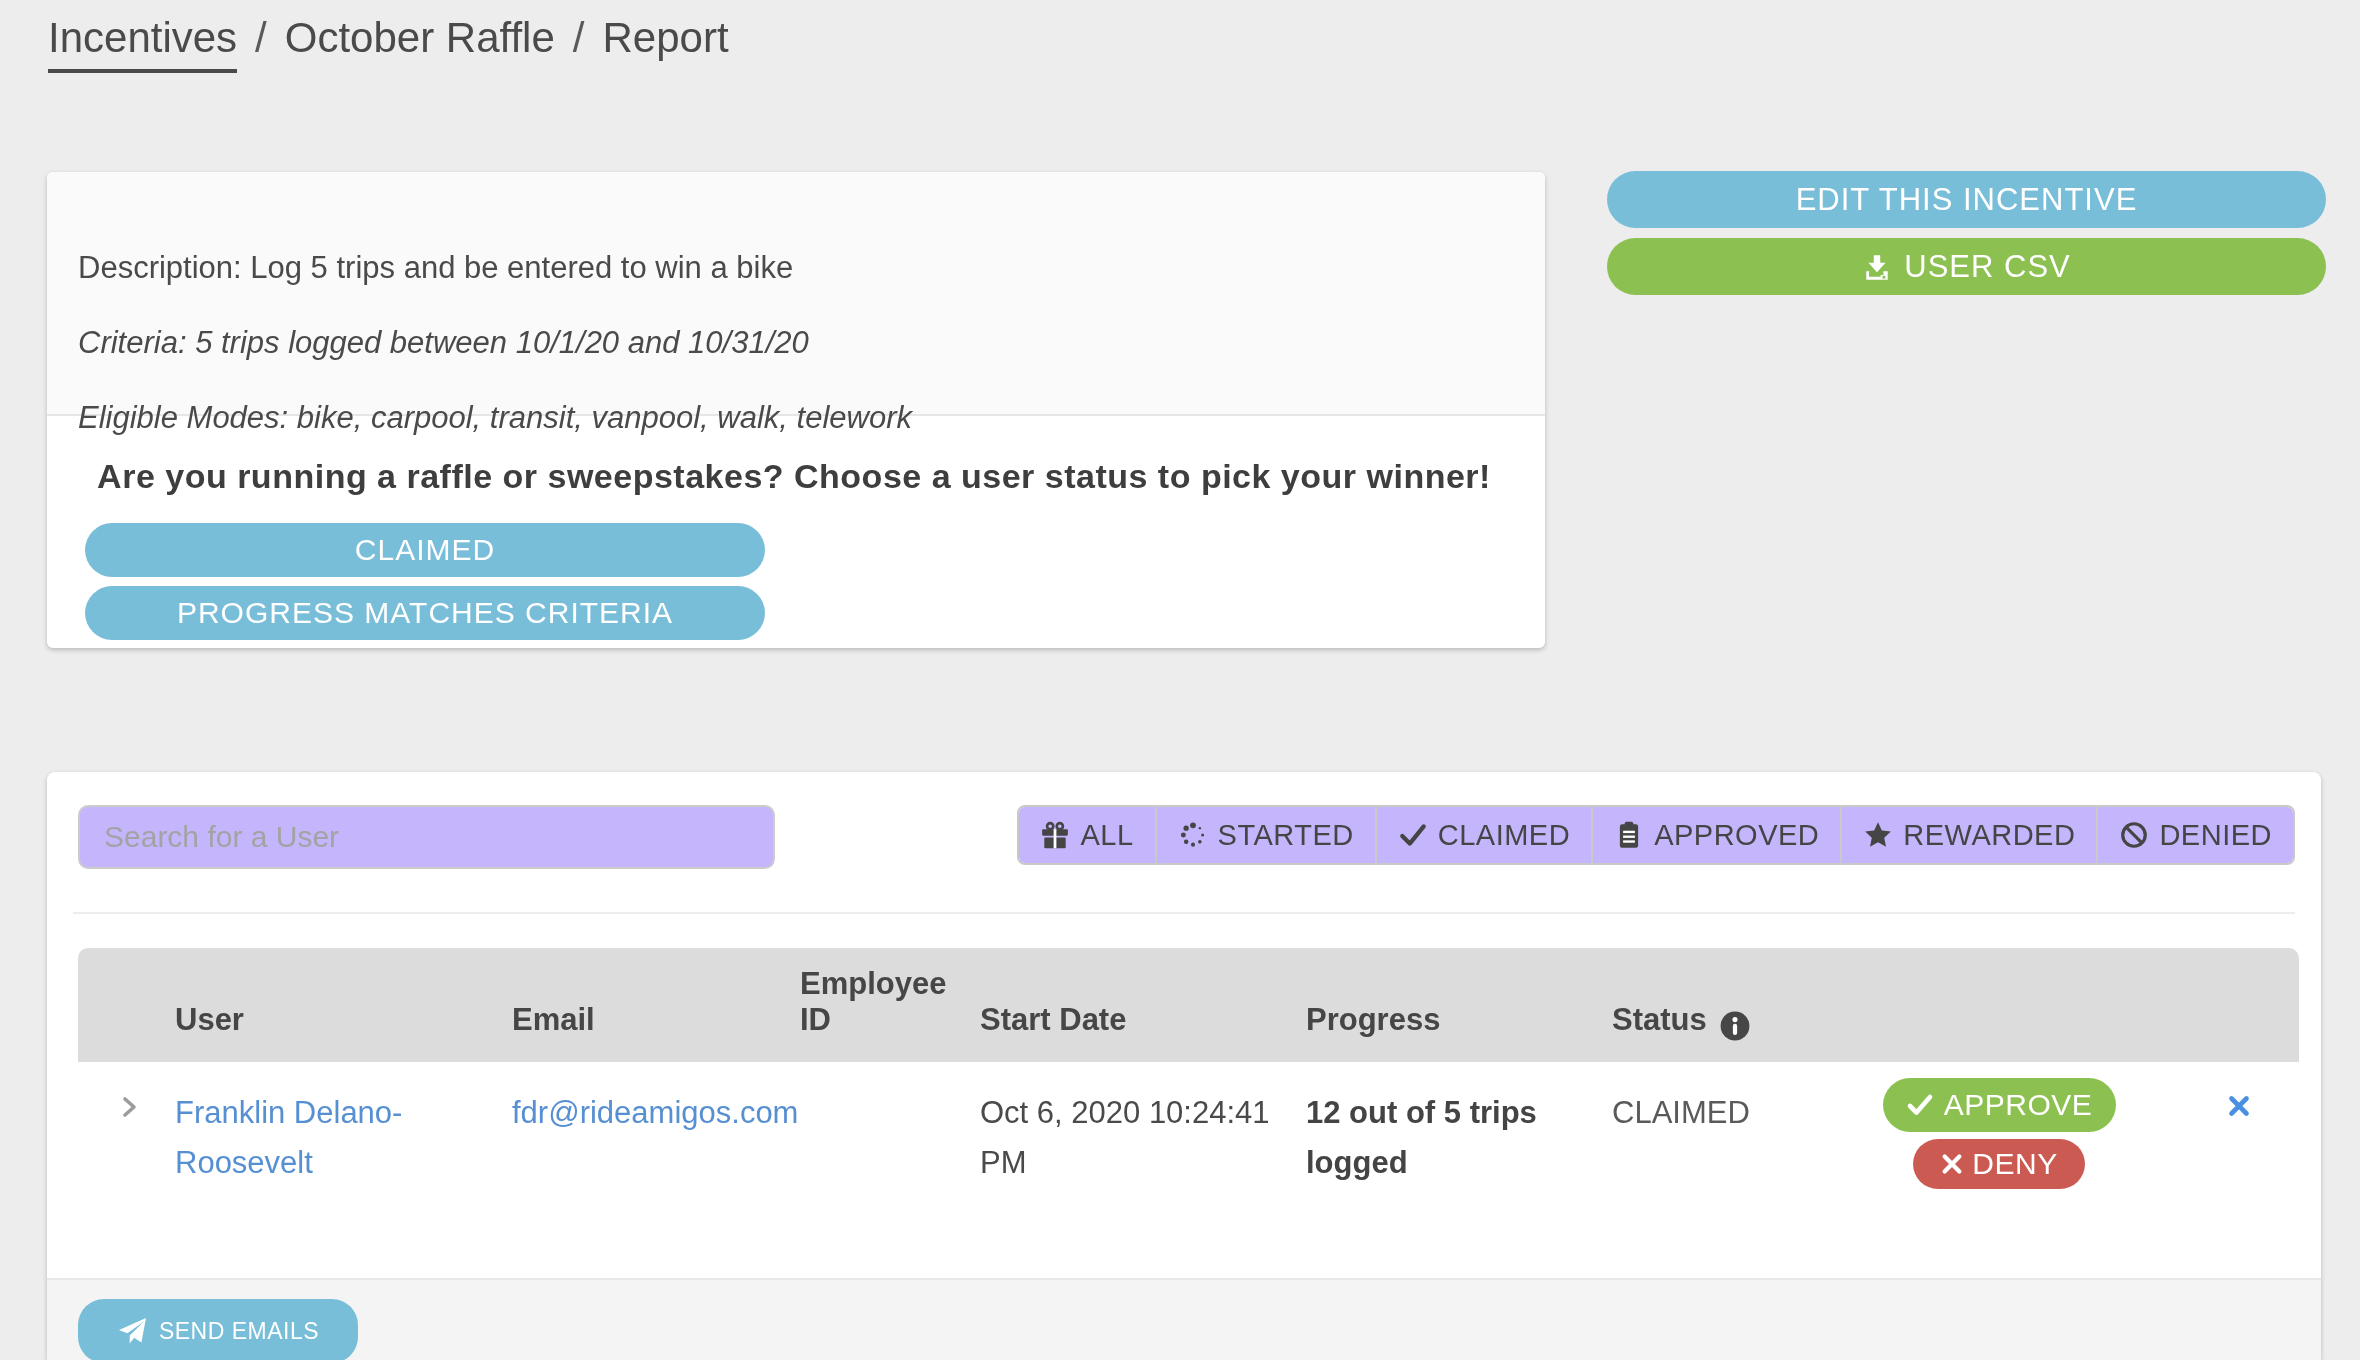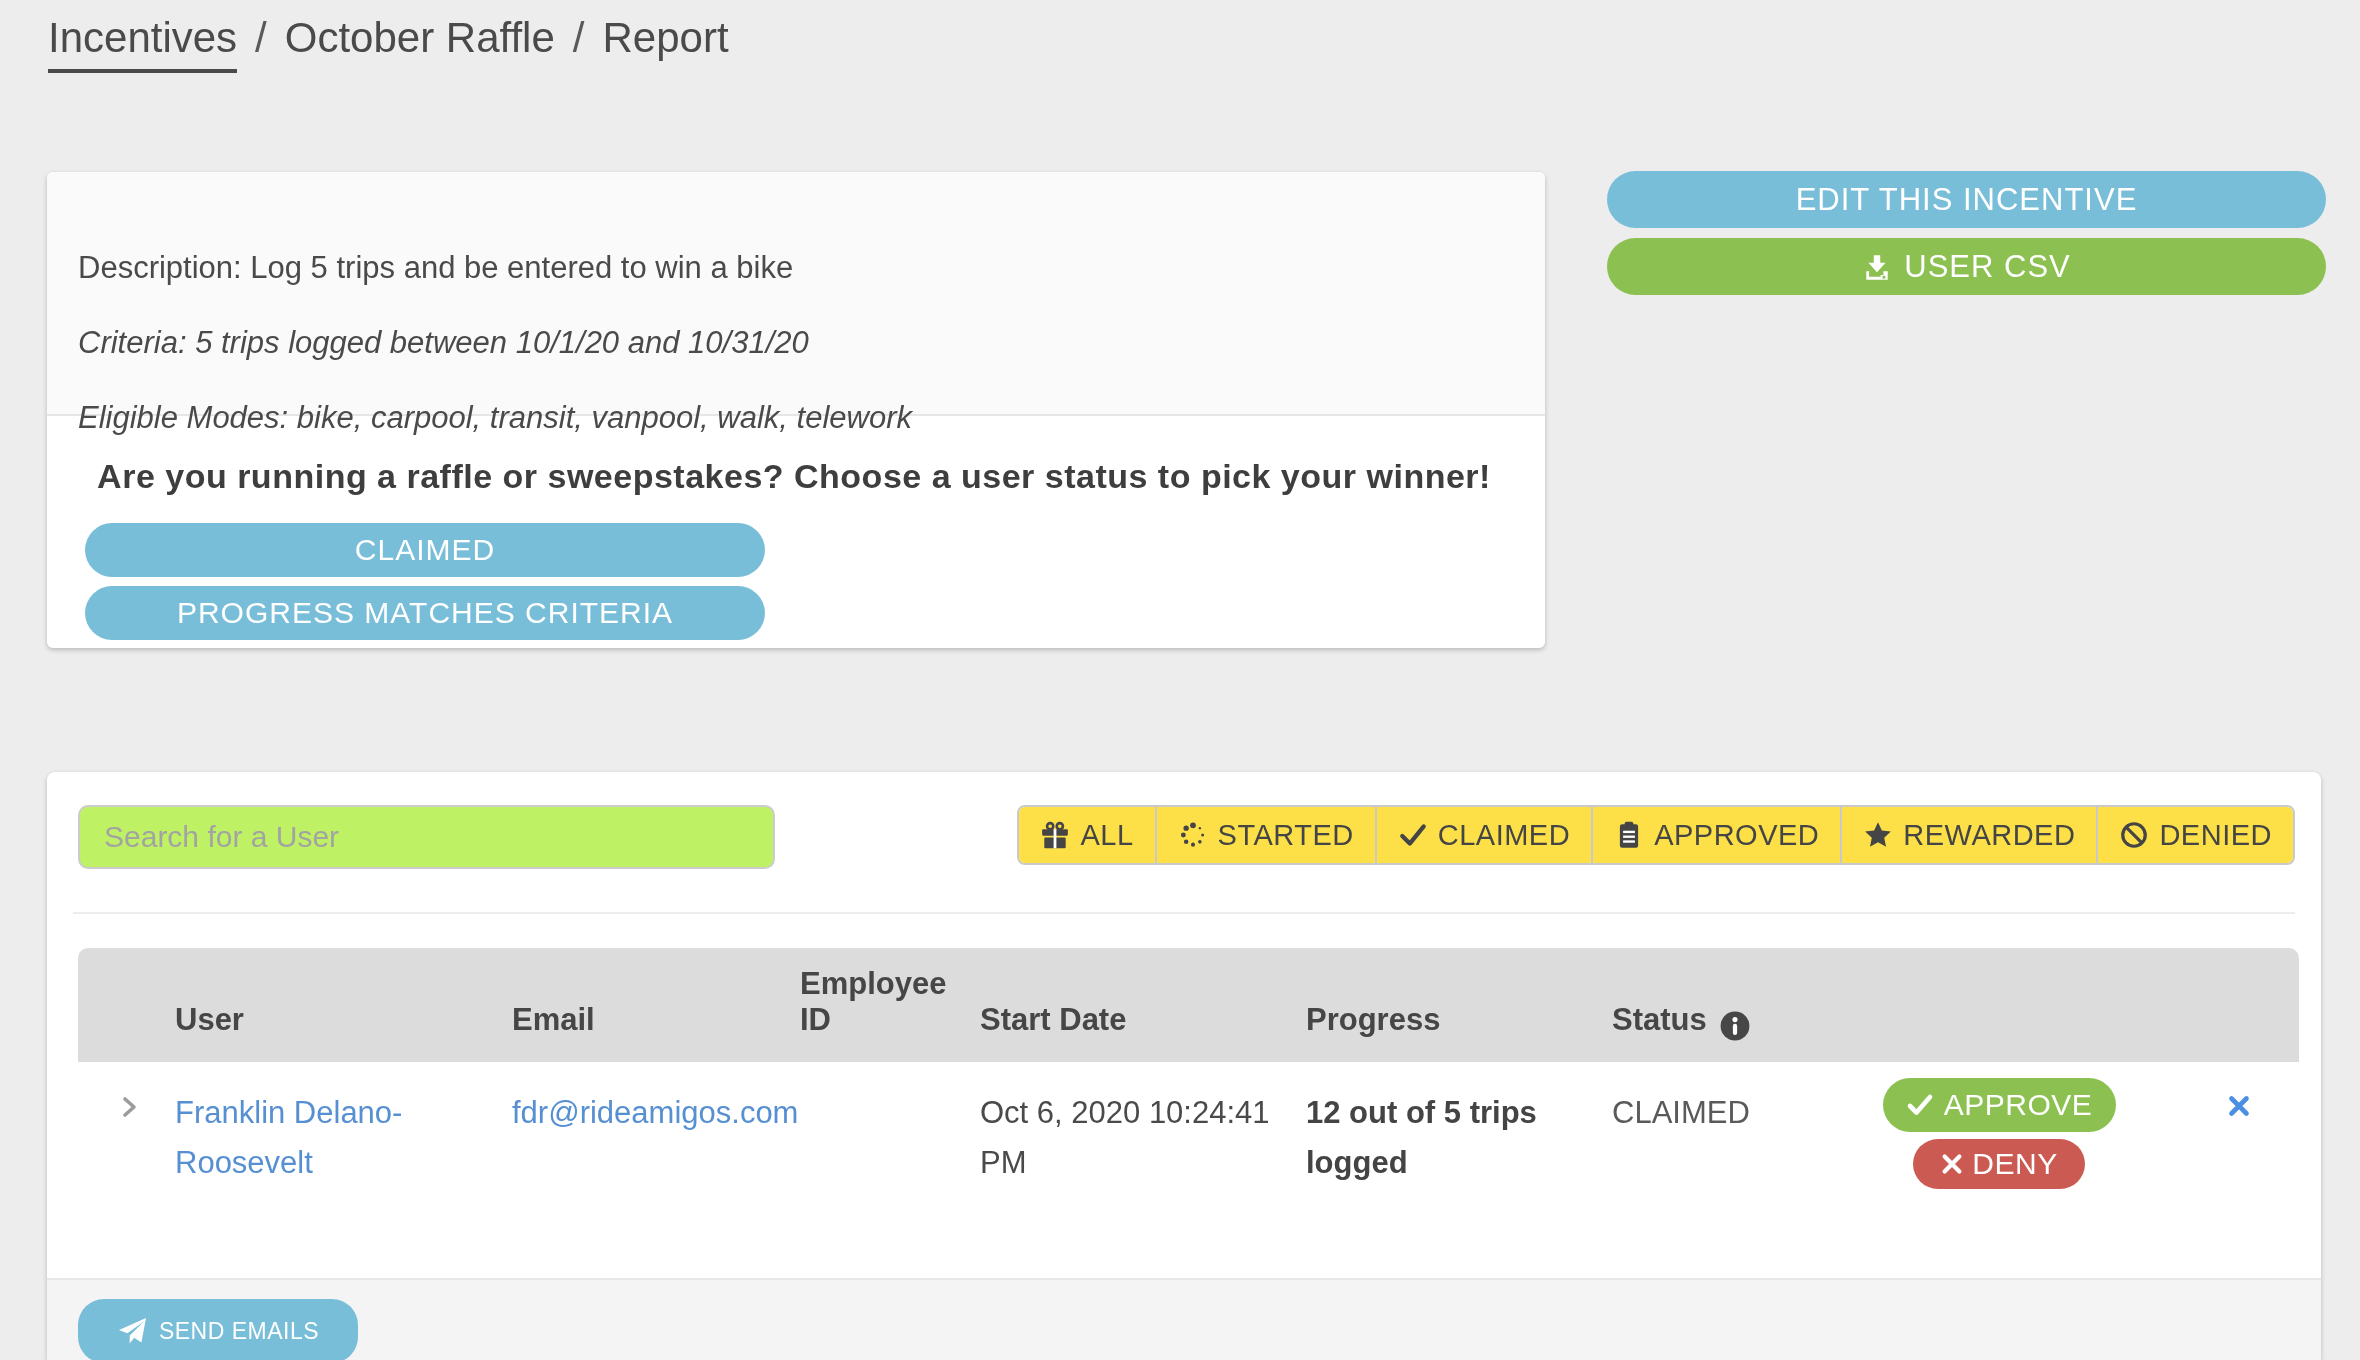--- a/index.html
+++ b/index.html
@@ -66,34 +66,34 @@
   .card2 {
     position:absolute; left:47px; top:772px; width:2274px; height:588px;
     background:#ffffff; border-radius:8px 8px 0 0;
     box-shadow:0 2px 5px rgba(0,0,0,0.22);
     overflow:hidden;
   }
   .search-input {
     position:absolute; left:31px; top:33px; width:697px; height:64px;
     border:2px solid #cccccc; border-radius:10px;
     font-size:30px; padding:0 24px; color:#4a4a4a;
-    font-family:"Liberation Sans", sans-serif; background:#bef264; outline:none;
+    font-family:"Liberation Sans", sans-serif; background:#c4b5fd; outline:none;
   }
   .search-input::placeholder { color:#a3a3a3; }
 
   .filter-group {
     position:absolute; right:26px; top:33px; height:60px;
     display:flex; align-items:stretch;
     background:#fff; border:2px solid #c9c9c9; border-radius:8px;
     overflow:hidden;
   }
   .filter-btn {
     display:flex; align-items:center; gap:10px;
     padding:0 21px; font-size:29px; color:#454545;
-    background:#fde047; border:none; border-left:2px solid #c9c9c9;
+    background:#c4b5fd; border:none; border-left:2px solid #c9c9c9;
     cursor:pointer; font-family:"Liberation Sans", sans-serif; letter-spacing:0.5px;
   }
   .filter-btn:first-child { border-left:none; }
   .filter-btn svg { flex:0 0 auto; }
 
   .panel-divider {
     position:absolute; left:26px; right:26px; top:140px;
     border-top:2px solid #ededed;
   }
 

